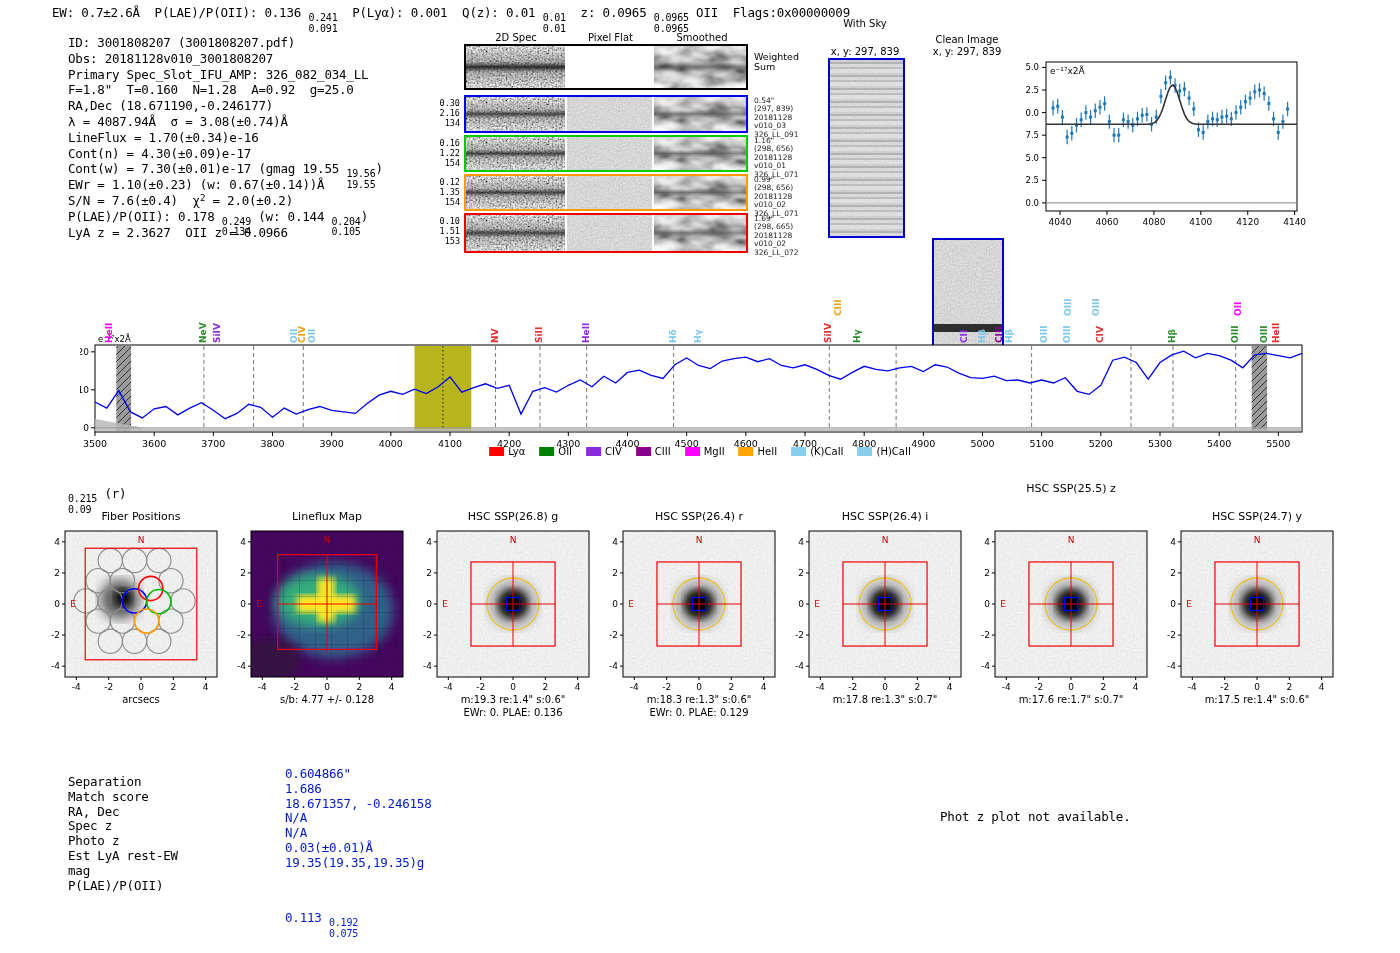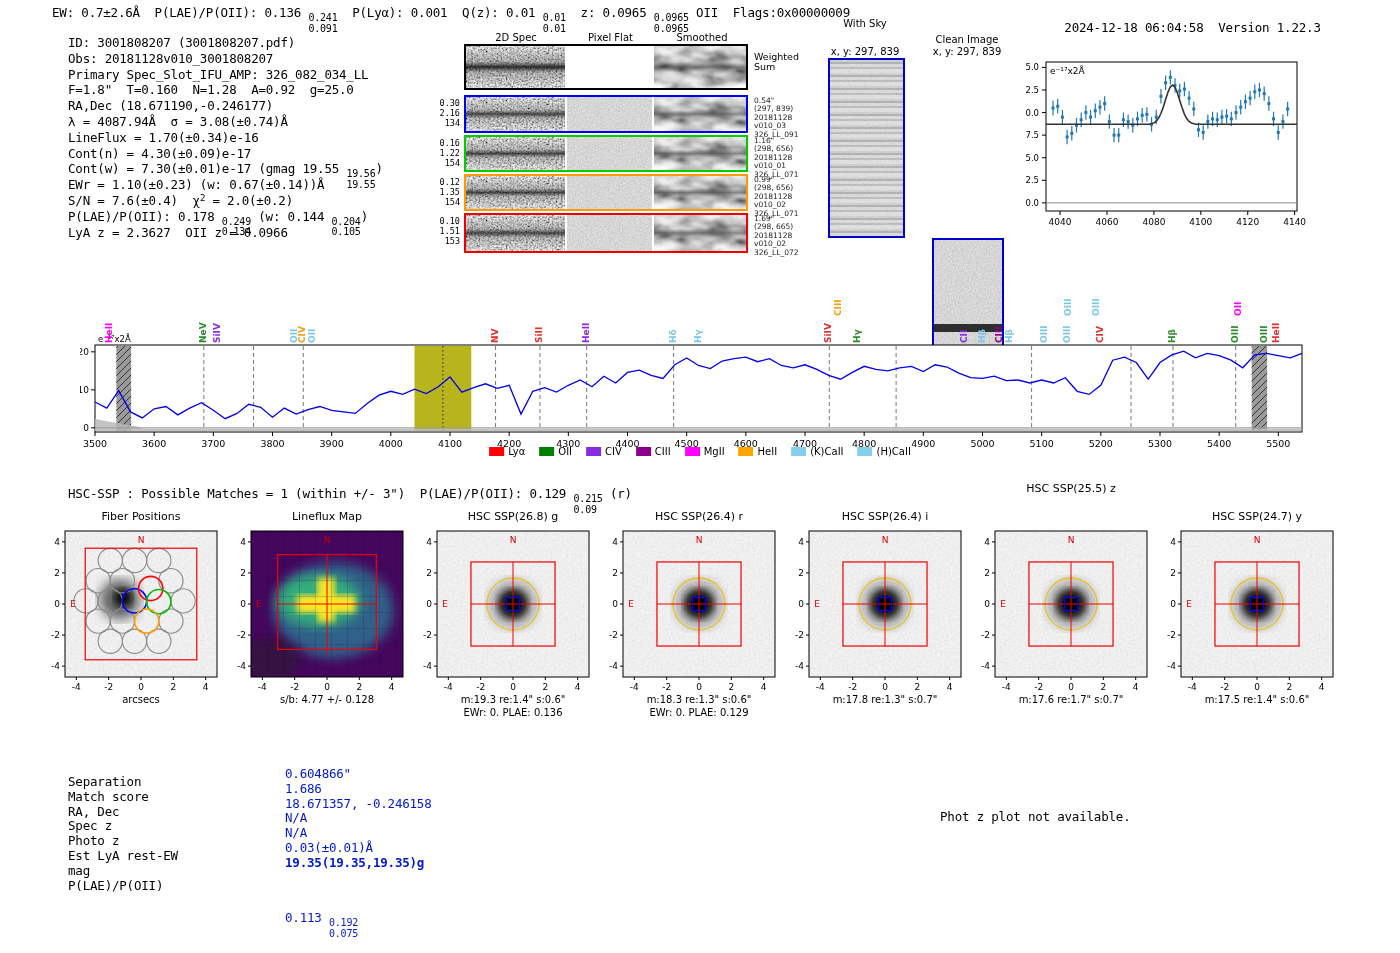--- a/index.html
+++ b/index.html
@@ -97,23 +97,20 @@
     </pattern>
     <pattern id="pGrid" width="16" height="16" patternUnits="userSpaceOnUse">
       <path d="M16,0 L0,0 0,16" stroke="rgba(30,5,50,0.35)" stroke-width="1" fill="none"></path>
     </pattern>
   </defs>
 </svg>
 
 <div id="page">
 
   <div class="abs mono" style="left:52px;top:5px" id="hdr-left"><span>EW: 0.7±2.6Å  P(LAE)/P(OII): 0.136 </span><span class="frac"><span>0.241</span><span>0.091</span></span><span>  P(Lyα): 0.001  Q(z): 0.01 </span><span class="frac"><span>0.01</span><span>0.01</span></span><span>  z: 0.0965 </span><span class="frac"><span>0.0965</span><span>0.0965</span></span><span> OII  Flags:0x00000009</span></div>
-  <div class="abs mono" style="left:1035px;top:5px">
-    <span>2024-12-18 06:04:58</span><span>  </span><span>Version 1.22.3</span>
-  </div>
 
   <div class="abs mono" style="left:68px;top:35px" id="info-block"><div class="info-line mono"><span>ID: 3001808207 (3001808207.pdf)</span></div><div class="info-line mono"><span>Obs: 20181128v010_3001808207</span></div><div class="info-line mono"><span>Primary Spec_Slot_IFU_AMP: 326_082_034_LL</span></div><div class="info-line mono"><span>F=1.8"  T=0.160  N=1.28  A=0.92  g=25.0</span></div><div class="info-line mono"><span>RA,Dec (18.671190,-0.246177)</span></div><div class="info-line mono"><span>λ = 4087.94Å  σ = 3.08(±0.74)Å</span></div><div class="info-line mono"><span>LineFlux = 1.70(±0.34)e-16</span></div><div class="info-line mono"><span>Cont(n) = 4.30(±0.09)e-17</span></div><div class="info-line mono"><span>Cont(w) = 7.30(±0.01)e-17 (gmag 19.55 </span><span class="frac"><span>19.56</span><span>19.55</span></span><span>)</span></div><div class="info-line mono"><span>EWr = 1.10(±0.23) (w: 0.67(±0.14))Å</span></div><div class="info-line mono"><span>S/N = 7.6(±0.4)  χ</span><span class="sup">2</span><span> = 2.0(±0.2)</span></div><div class="info-line mono"><span>P(LAE)/P(OII): 0.178 </span><span class="frac"><span>0.249</span><span>0.134</span></span><span> (w: 0.144 </span><span class="frac"><span>0.204</span><span>0.105</span></span><span>)</span></div><div class="info-line mono"><span>LyA z = 2.3627  OII z = 0.0966</span></div></div>
 
   <div class="abs sans" style="left:466px;top:32px;width:100px;text-align:center;font-size:10px">2D Spec</div>
   <div class="abs sans" style="left:568px;top:32px;width:85px;text-align:center;font-size:10px">Pixel Flat</div>
   <div class="abs sans" style="left:656px;top:32px;width:92px;text-align:center;font-size:10px">Smoothed</div>
   <div id="spec2d-rows">
       <div class="row2d" style="left: 464px; top: 44px; height: 42px; border: 2px solid rgb(0, 0, 0);">
         <div class="celldiv" style="width: 99px; height: 42px;"><svg width="99" height="42">
             <rect width="99" height="42" filter="url(#fGrain)"></rect>
@@ -553,21 +550,21 @@
       <div style="display: flex; align-items: center;">
         <span class="sw" style="background: rgb(135, 206, 235);"></span>
         <span>(K)CaII</span>
       </div>
       <div style="display: flex; align-items: center;">
         <span class="sw" style="background: rgb(135, 206, 235);"></span>
         <span>(H)CaII</span>
       </div>
     </div>
 
-  <div class="abs mono" style="left:68px;top:486px" id="hsc-header"><span>HSC-SSP : Possible Matches = 1 (within +/- 3")  P(LAE)/P(OII): 0.129 </span><span class="frac"><span>0.215</span><span>0.09</span></span><span> (r)</span></div>
+  <div class="abs mono" style="left:68px;top:486px" id="hsc-header"><span class="frac"><span>0.215</span><span>0.09</span></span><span> (r)</span></div>
 
   <div id="cutouts">
       <div class="ctitle" style="left: 46px; top: 510px;">Fiber Positions</div>
       <svg class="abs" width="208" height="178" style="left: 33px; top: 516px;">
         <clipPath id="clip0">
           <rect x="32" y="15" width="152" height="146"></rect>
         </clipPath>
         <g clip-path="url(#clip0)">
           <rect x="32" y="15" width="152" height="146" fill="#f6f6f6"></rect>
           <rect x="32" y="15" width="152" height="146" filter="url(#fLight)"></rect>
@@ -882,18 +879,18 @@
       <div class="abs mono blue" style="left: 285px; top: 780.8px;"><span>1.686</span></div>
       <div class="abs mono" style="left: 68px; top: 803.6px;">RA, Dec</div>
       <div class="abs mono blue" style="left: 285px; top: 795.6px;"><span>18.671357, -0.246158</span></div>
       <div class="abs mono" style="left: 68px; top: 818.4px;">Spec z</div>
       <div class="abs mono blue" style="left: 285px; top: 810.4px;"><span>N/A</span></div>
       <div class="abs mono" style="left: 68px; top: 833.2px;">Photo z</div>
       <div class="abs mono blue" style="left: 285px; top: 825.2px;"><span>N/A</span></div>
       <div class="abs mono" style="left: 68px; top: 848px;">Est LyA rest-EW</div>
       <div class="abs mono blue" style="left: 285px; top: 840px;"><span>0.03(±0.01)Å</span></div>
       <div class="abs mono" style="left: 68px; top: 862.8px;">mag</div>
-      <div class="abs mono blue" style="left: 285px; top: 854.8px; font-weight: bold;"><span>19.35(19.35,19.35)g</span></div>
+      <div class="abs mono blue" style="left: 285px; top: 854.8px;"><span>19.35(19.35,19.35)g</span></div>
       <div class="abs mono" style="left: 68px; top: 877.6px;">P(LAE)/P(OII)</div>
       <div class="abs mono blue" style="left: 285px; top: 910px;"><span>0.113</span> <span class="frac"><span>0.192</span><span>0.075</span></span></div>
     </div>
   <div class="abs mono" style="left:940px;top:809px">Phot z plot not available.</div>
 </div>
 
 </body></html>

